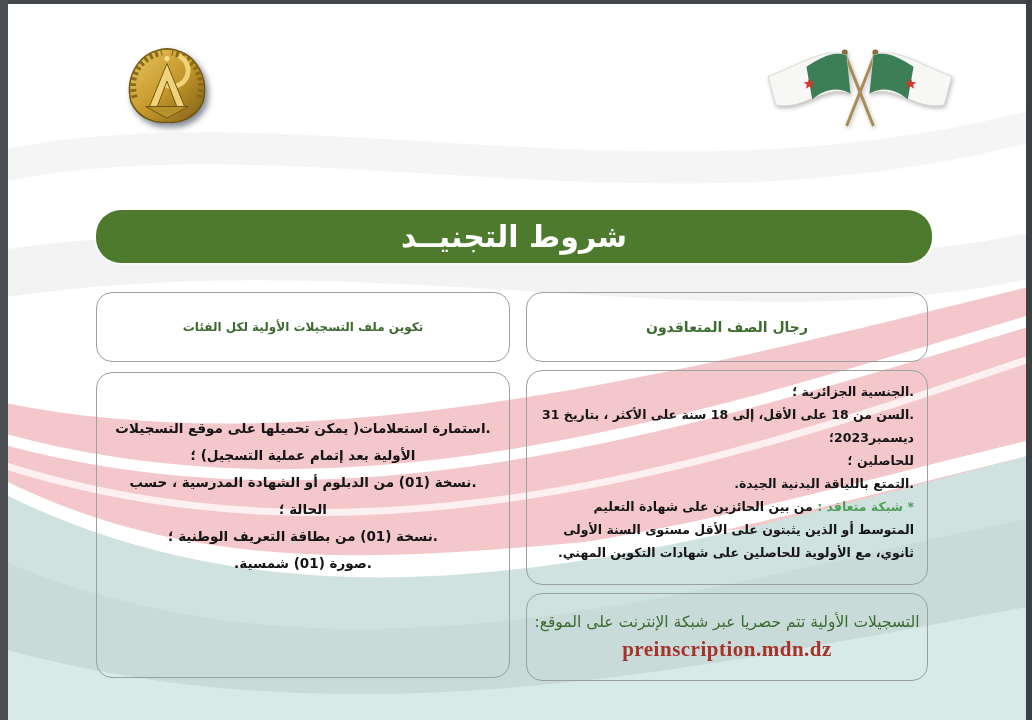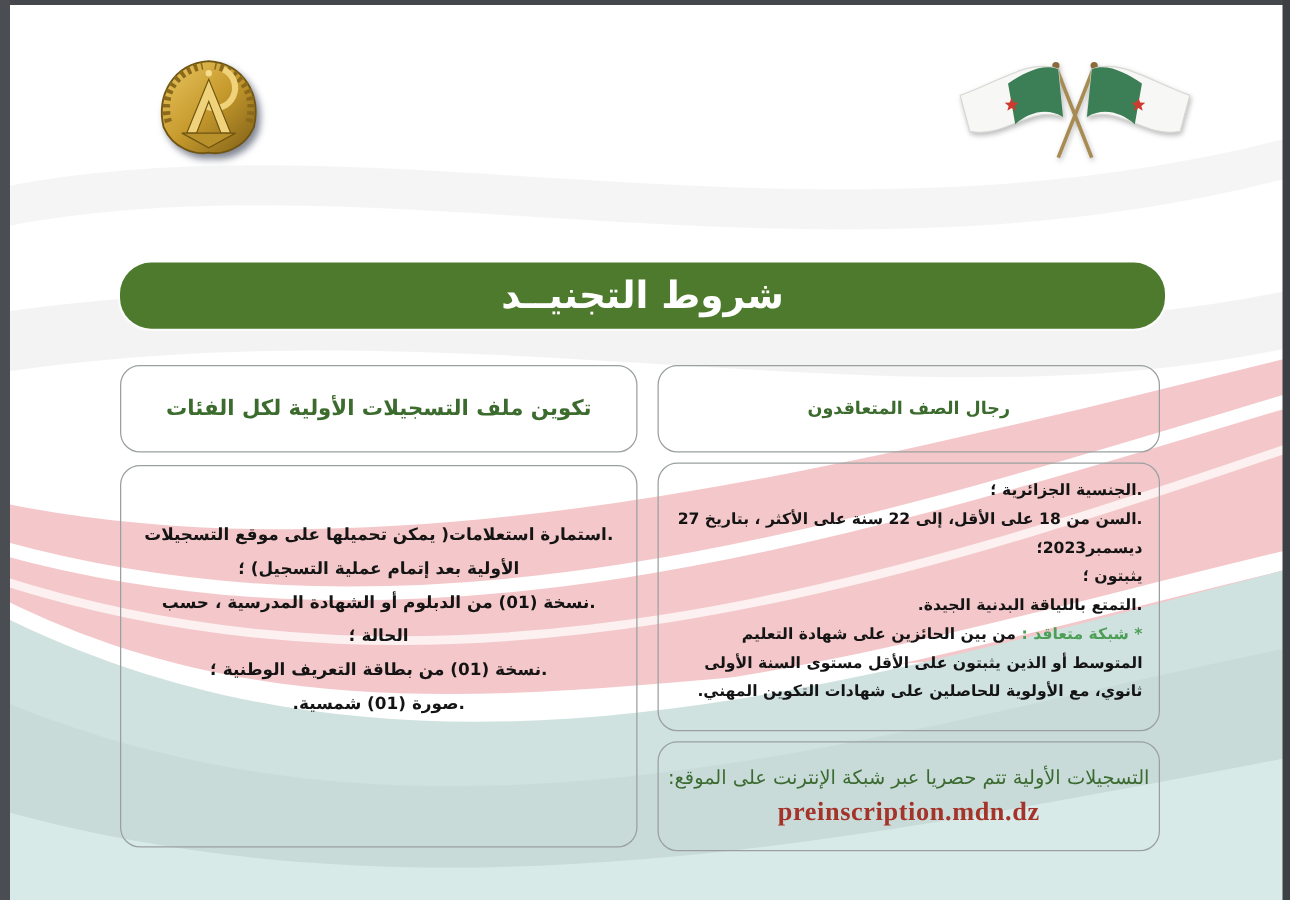--- a/index.html
+++ b/index.html
@@ -20,21 +20,21 @@
           background:#4d7a2c;border-radius:25px;display:flex;align-items:center;justify-content:center;
           box-shadow:0 0 0 2px rgba(255,255,255,.6);}
   .banner span{color:#ffffff;font-size:30px;font-weight:bold;letter-spacing:1px;}
 
   .col{position:absolute;z-index:6;display:flex;flex-direction:column;}
   .col-left{left:96px;top:292px;width:414px;gap:10px;}
   .col-right{left:526px;top:292px;width:402px;gap:8px;}
 
   .box{border:1px solid #9aa0a0;border-radius:16px;background:transparent;box-sizing:border-box;}
   .header-box{height:70px;display:flex;align-items:center;justify-content:center;}
-  .header-box span{color:#3c6b2e;font-weight:bold;font-size:17px;}
+  .header-box span{color:#3c6b2e;font-weight:bold;font-size:12px;}
   .col-right .header-box span{font-size:14px;}
 
   .rules-box{min-height:215px;padding:9px 13px 10px 13px;direction:rtl;text-align:right;}
   .rules-box p{margin:0;font-size:12.5px;font-weight:bold;color:#141414;line-height:23px;}
   .rule-label{color:#4f9e57;}
 
   .files-box{min-height:306px;padding:42px 15px 12px 15px;direction:rtl;text-align:center;}
   .files-box p{margin:0;font-size:13.5px;font-weight:bold;color:#141414;line-height:27px;}
 
   .url-box{height:88px;display:flex;flex-direction:column;align-items:center;justify-content:center;gap:6px;}
@@ -118,22 +118,22 @@
       <p>.صورة (01) شمسية.</p>
     </div>
   </div>
 
   <div class="col col-right">
     <div class="box header-box">
       <span>رجال الصف المتعاقدون</span>
     </div>
     <div class="box rules-box" dir="rtl">
       <p><span class="rule-label"></span><span>.الجنسية الجزائرية ؛</span></p>
-      <p><span class="rule-label"></span><span>.السن من 18 على الأقل، إلى 22 سنة على الأكثر ، بتاريخ 27 ديسمبر2023؛</span></p>
-      <p><span class="rule-label"></span><span>يثبتون ؛</span></p>
+      <p><span class="rule-label"></span><span>.السن من 18 على الأقل، إلى 18 سنة على الأكثر ، بتاريخ 31 ديسمبر2023؛</span></p>
+      <p><span class="rule-label"></span><span>للحاصلين ؛</span></p>
       <p><span class="rule-label"></span><span>.التمتع باللياقة البدنية الجيدة.</span></p>
       <p><span class="rule-label">* شبكة متعاقد :</span><span> من بين الحائزين على شهادة التعليم المتوسط أو الذين يثبتون على الأقل مستوى السنة الأولى ثانوي، مع الأولوية للحاصلين على شهادات التكوين المهني.</span></p>
     </div>
     <div class="box url-box">
       <p class="notice-line">التسجيلات الأولية تتم  حصريا عبر شبكة الإنترنت على الموقع:</p>
       <p class="url-line">preinscription.mdn.dz</p>
     </div>
   </div>
 
 </div>

